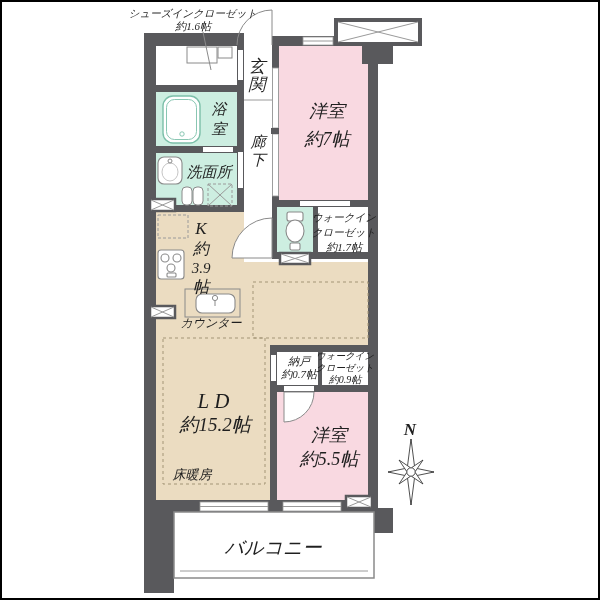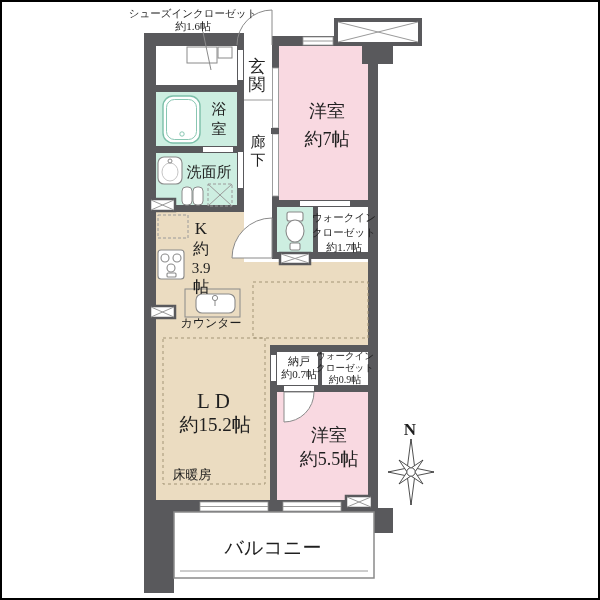--- a/index.html
+++ b/index.html
@@ -1,17 +1,17 @@
 <!DOCTYPE html>
 <html><head>
 <meta charset="utf-8">
 <style>
   html,body{margin:0;padding:0;background:#fff;}
   #stage{position:relative;width:600px;height:600px;background:#ffffff;
-         font-family:"Liberation Serif","DejaVu Serif",serif;}
+         font-family:"Liberation Serif","DejaVu Serif",serif;font-style:italic;}
   svg{position:absolute;left:0;top:0;}
   text{fill:#1f1f1f;font-family:"Liberation Serif","DejaVu Serif",serif;}
   .wall{fill:#59595c;stroke:none;}
   .fixline{stroke:#8a8a8a;fill:#ffffff;}
   .thin{stroke:#9a9a9a;stroke-width:1;fill:none;}
 </style>
 </head>
 <body>
 
 <div id="stage">

